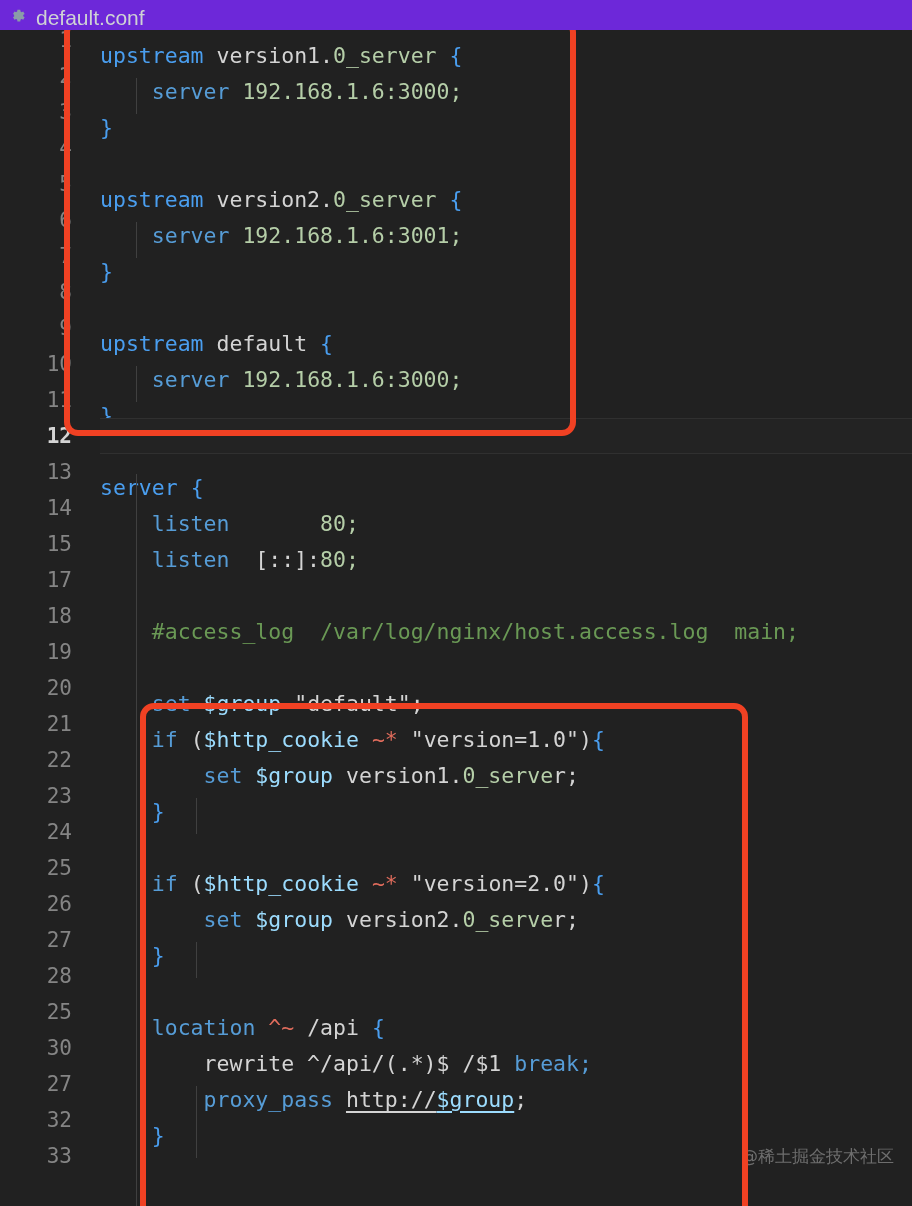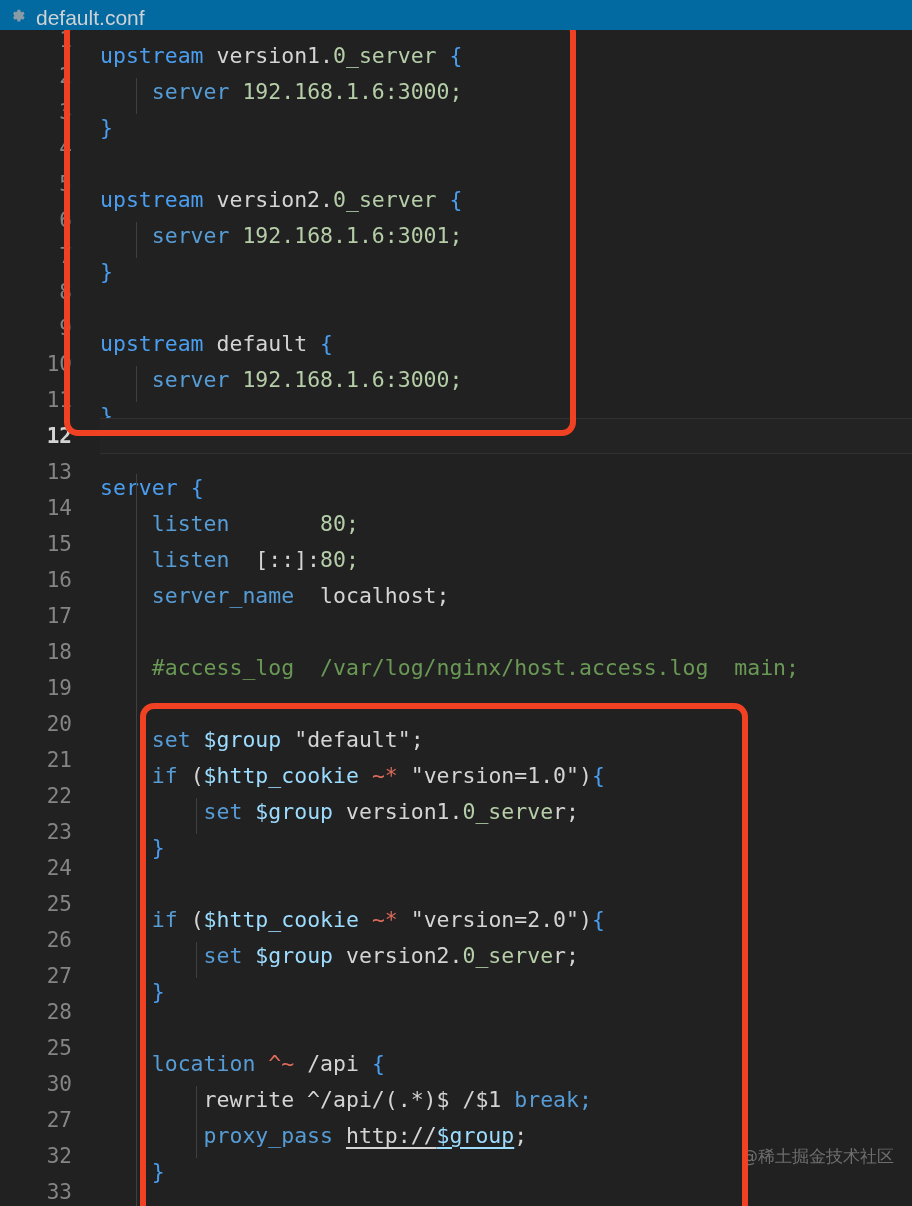--- a/index.html
+++ b/index.html
@@ -10,21 +10,21 @@
   body {
     width: 912px; height: 1206px;
     overflow: hidden;
     font-family: "DejaVu Sans Mono", "Liberation Mono", monospace;
   }
 
   
   #titlebar {
     position: absolute; top: 0; left: 0;
     width: 912px; height: 30px;
-    background: #0369a1;
+    background: #6d28d9;
     display: flex; align-items: center;
     padding-left: 8px;
     overflow: hidden;
     z-index: 4;
   }
   #titlebar .gear {
     width: 18px; height: 18px;
     flex: 0 0 18px;
     margin-right: 10px;
     display: block;
@@ -221,24 +221,20 @@
     <div class="row">
       <span class="ln">14</span>
       <span class="content">    <span class="kw2">listen</span>       <span class="num">80;</span></span>
     </div>
 
     <div class="row">
       <span class="ln">15</span>
       <span class="content">    <span class="kw2">listen</span>  <span class="plain">[::]:</span><span class="num">80;</span></span>
     </div>
 
-    <div class="row">
-      <span class="ln">16</span>
-      <span class="content">    <span class="kw2">server_name</span>  <span class="plain">localhost;</span></span>
-    </div>
 
     <div class="row">
       <span class="ln">17</span>
       <span class="content"></span>
     </div>
 
     <div class="row">
       <span class="ln">18</span>
       <span class="content">    <span class="comment">#access_log  /var/log/nginx/host.access.log  main;</span></span>
     </div>

